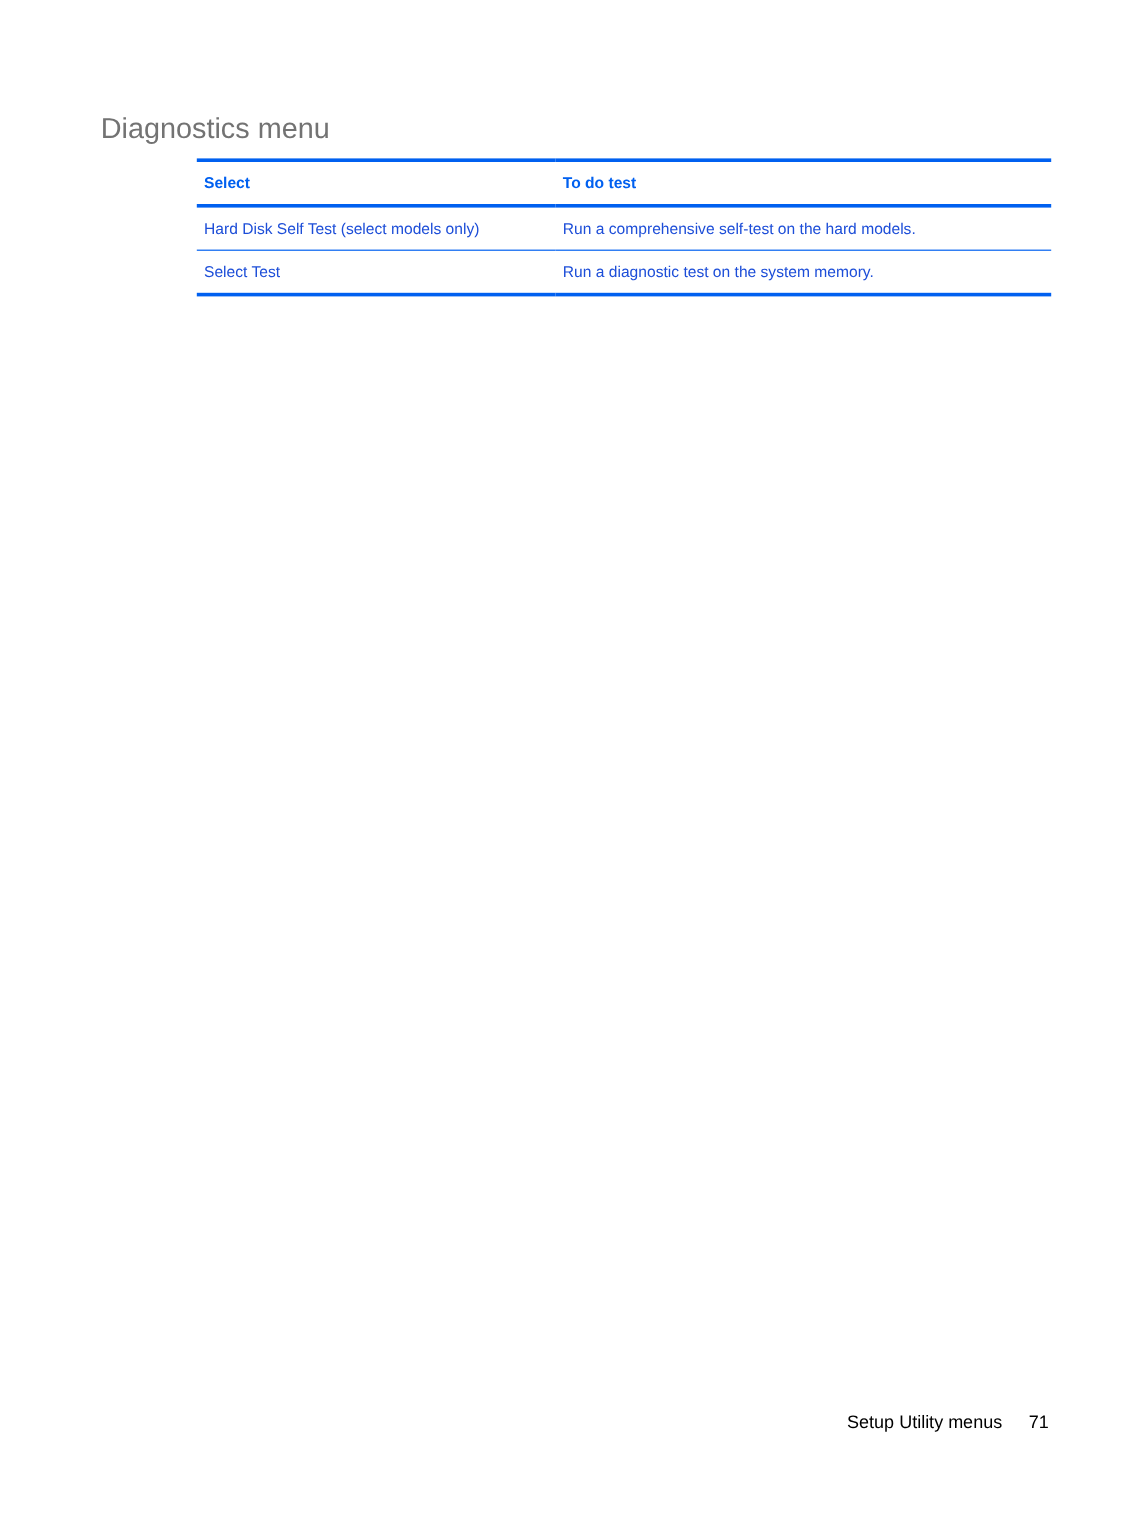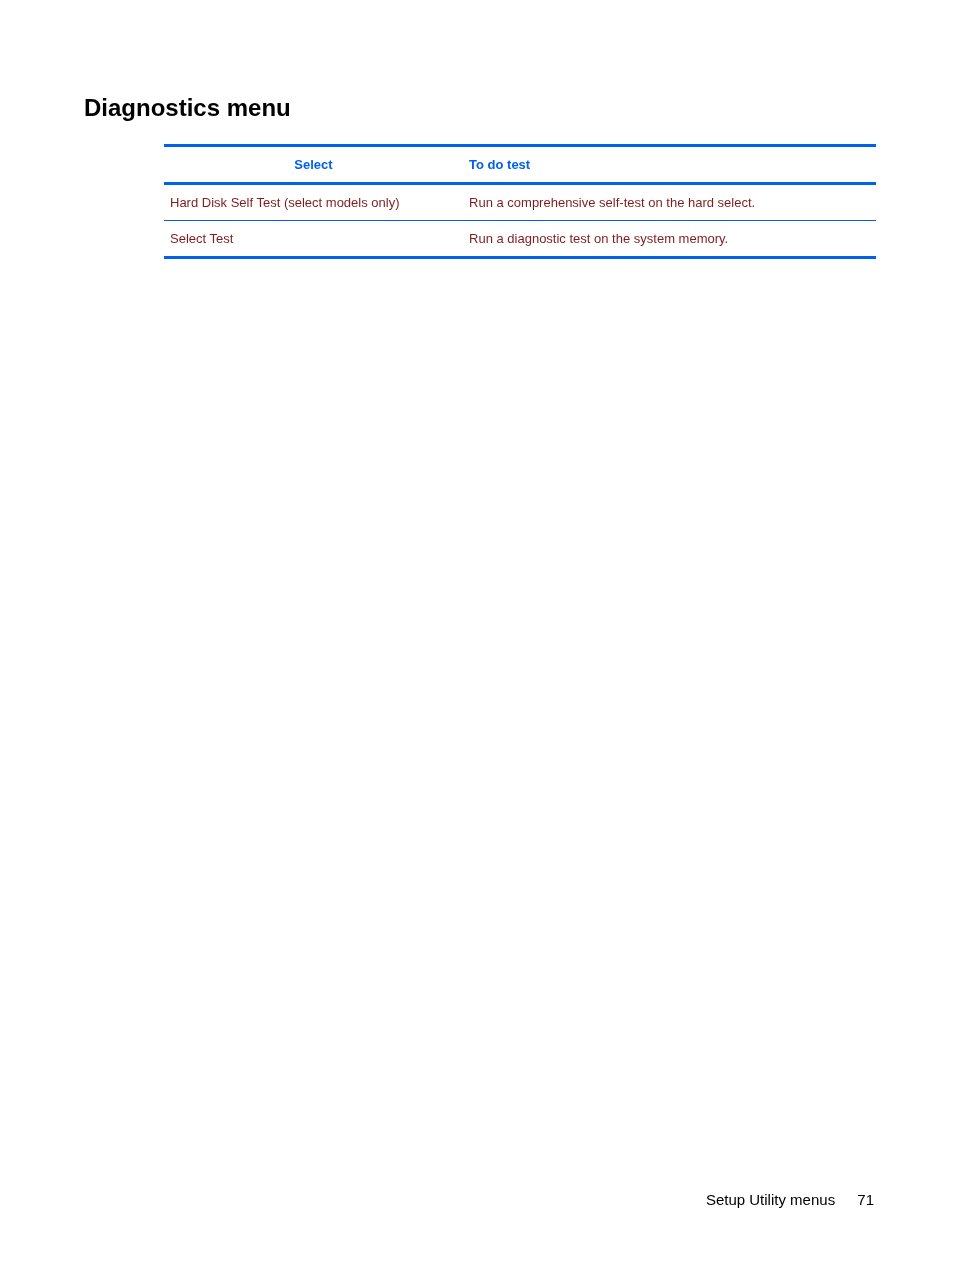--- a/index.html
+++ b/index.html
@@ -11,24 +11,24 @@
       width: 954px;
       height: 1270px;
       background: #ffffff;
       font-family: Arial, Helvetica, sans-serif;
       position: relative;
     }
     .page {
       padding: 94px 80px 0 84px;
     }
     .heading {
-      color: #000000;
+      color: #737373;
       font-size: 24px;
-      font-weight: bold;
-      margin-bottom: 22px;
+      font-weight: normal;
+      margin-bottom: 10px;
     }
     .table-wrap {
       margin-left: 80px;
       width: 712px;
     }
     table {
       width: 100%;
       border-collapse: collapse;
       font-size: 13px;
     }
@@ -38,36 +38,35 @@
     }
     th {
       text-align: left;
       color: #0060f0;
       font-weight: bold;
       padding: 10px 6px 10px 6px;
       font-size: 13px;
     }
     th:first-child {
       width: 42%;
-      text-align: center;
     }
     tbody tr {
       border-bottom: 1px solid #0060f0;
     }
     tbody tr:last-child {
       border-bottom: 3px solid #0060f0;
     }
     td {
-      color: #7f1d1d;
+      color: #1d4ed8;
       padding: 10px 6px 10px 6px;
       vertical-align: top;
     }
     .footer {
       position: absolute;
-      bottom: 62px;
+      bottom: 76px;
       right: 80px;
       font-size: 15px;
       color: #000000;
     }
     .footer-page {
       margin-left: 18px;
     }
   </style>
 </head>
 <body>
@@ -78,21 +77,21 @@
     <table>
       <thead>
         <tr>
           <th>Select</th>
           <th>To do test</th>
         </tr>
       </thead>
       <tbody>
         <tr>
           <td>Hard Disk Self Test (select models only)</td>
-          <td>Run a comprehensive self-test on the hard select.</td>
+          <td>Run a comprehensive self-test on the hard models.</td>
         </tr>
         <tr>
           <td>Select Test</td>
           <td>Run a diagnostic test on the system memory.</td>
         </tr>
       </tbody>
     </table>
   </div>
 </div>
 

